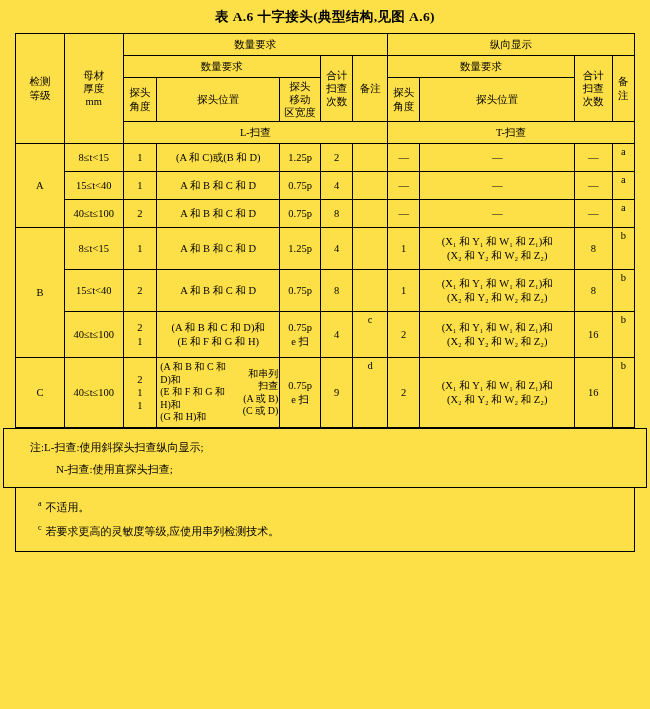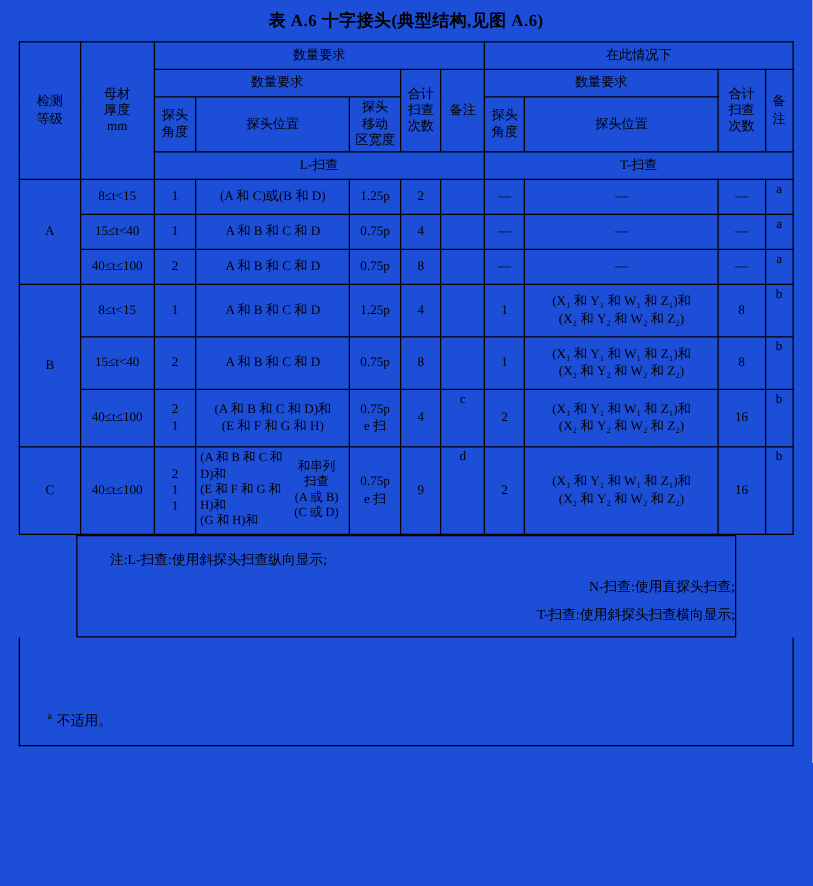--- a/index.html
+++ b/index.html
@@ -5,21 +5,21 @@
   * { box-sizing: border-box; }
   html, body {
     margin: 0; padding: 0;
     background: #ffffff;
     font-family: "Liberation Serif", "DejaVu Serif", serif;
     color: #000;
   }
   .page {
     width: 650px; height: 709px;
     position: relative;
-    background: #1d4ed8;
+    background: #fde047;
     overflow: hidden;
   }
   .caption {
     text-align: center;
     font-size: 13.5px;
     font-weight: bold;
     padding: 8px 0 7px 0;
     letter-spacing: 0.4px;
   }
   table.main {
@@ -37,39 +37,39 @@
     padding: 1px 1px;
     line-height: 1.25;
   }
   .hdr { font-size: 10.5px; }
   .stack { display: block; line-height: 1.25; }
   .tiny { font-size: 8px; vertical-align: super; }
   .rowlabel { font-size: 11px; }
   .thick-top td { border-top: 1.6px solid #000; }
   .outer { border: 1.6px solid #000; }
   .notes {
-    width: 528px; margin: 0 auto;
+    width: 644px; margin: 0 auto;
     border-left: 1.6px solid #000;
     border-right: 1.6px solid #000;
     border-bottom: 1.6px solid #000;
     border-top: 1.6px solid #000;
     font-size: 11px;
     padding: 7px 0 7px 0;
   }
   .notes .line { padding: 3.5px 0 3.5px 26px; }
-  .notes .line.ind { padding-left: 52px; text-align: right; }
+  .notes .line.ind { padding-left: 52px; }
   .footnotes {
     width: 620px; margin: 0 auto;
     border-left: 1.6px solid #000;
     border-right: 1.6px solid #000;
     border-bottom: 1.6px solid #000;
     font-size: 11px;
     padding: 6px 0 8px 0;
   }
-  .footnotes .fline { padding: 4.5px 0 4.5px 22px; position: relative; margin-top: 47px; }
+  .footnotes .fline { padding: 4.5px 0 4.5px 22px; position: relative; }
   .footnotes .mark { font-size: 8px; vertical-align: super; margin-right: 4px; }
 </style>
 </head>
 <body>
 
 <div class="page">
 
   <div class="caption">表 A.6    十字接头(典型结构,见图 A.6)</div>
 
   <table class="main outer">
@@ -91,21 +91,21 @@
         <td rowspan="4" class="hdr">
           <span class="stack">检测</span>
           <span class="stack">等级</span>
         </td>
         <td rowspan="4" class="hdr">
           <span class="stack">母材</span>
           <span class="stack">厚度</span>
           <span class="stack">mm</span>
         </td>
         <td colspan="5" class="hdr" style="height:22px">数量要求</td>
-        <td colspan="4" class="hdr">在此情况下</td>
+        <td colspan="4" class="hdr">纵向显示</td>
       </tr>
       <tr>
         <td colspan="3" class="hdr" style="height:22px">数量要求</td>
         <td rowspan="2" class="hdr">
           <span class="stack">合计</span>
           <span class="stack">扫查</span>
           <span class="stack">次数</span>
         </td>
         <td rowspan="2" class="hdr">备注</td>
         <td colspan="2" class="hdr">数量要求</td>
@@ -244,21 +244,21 @@
         </td>
         <td>
           <table style="width:100%;border-collapse:collapse;border:0">
             <tbody>
                 <tr>
               <td style="border:0;text-align:left;padding:0 0 0 2px;font-size:10px">
                 <span class="stack">(A 和 B 和 C 和 D)和</span>
                 <span class="stack">(E 和 F 和 G 和 H)和</span>
                 <span class="stack">(G 和 H)和</span>
               </td>
-              <td style="border:0;text-align:center;padding:0;font-size:10px;width:50px">
+              <td style="border:0;text-align:right;padding:0;font-size:10px;width:50px">
                 <span class="stack">和串列</span>
                 <span class="stack">扫查</span>
                 <span class="stack">(A 或 B)</span>
                 <span class="stack">(C 或 D)</span>
               </td>
             </tr>
           </tbody>
             </table>
         </td>
         <td>
@@ -274,20 +274,20 @@
         </td>
         <td>16</td>
         <td class="tiny" style="vertical-align:top">b</td>
       </tr>
     </tbody>
   </table>
 
   <div class="notes">
     <div class="line"><span>注:</span><span>L-扫查:使用斜探头扫查纵向显示;</span></div>
     <div class="line ind">N-扫查:使用直探头扫查;</div>
-    <div class="line ind">T-扫查:使用斜探头扫查横向显示;</div>
   </div>
 
   <div class="footnotes">
     <div class="fline"><span class="mark">a</span><span>不适用。</span></div>
+    <div class="fline"><span class="mark">c</span><span>若要求更高的灵敏度等级,应使用串列检测技术。</span></div>
   </div>
 
 </div>
 
 </body></html>

